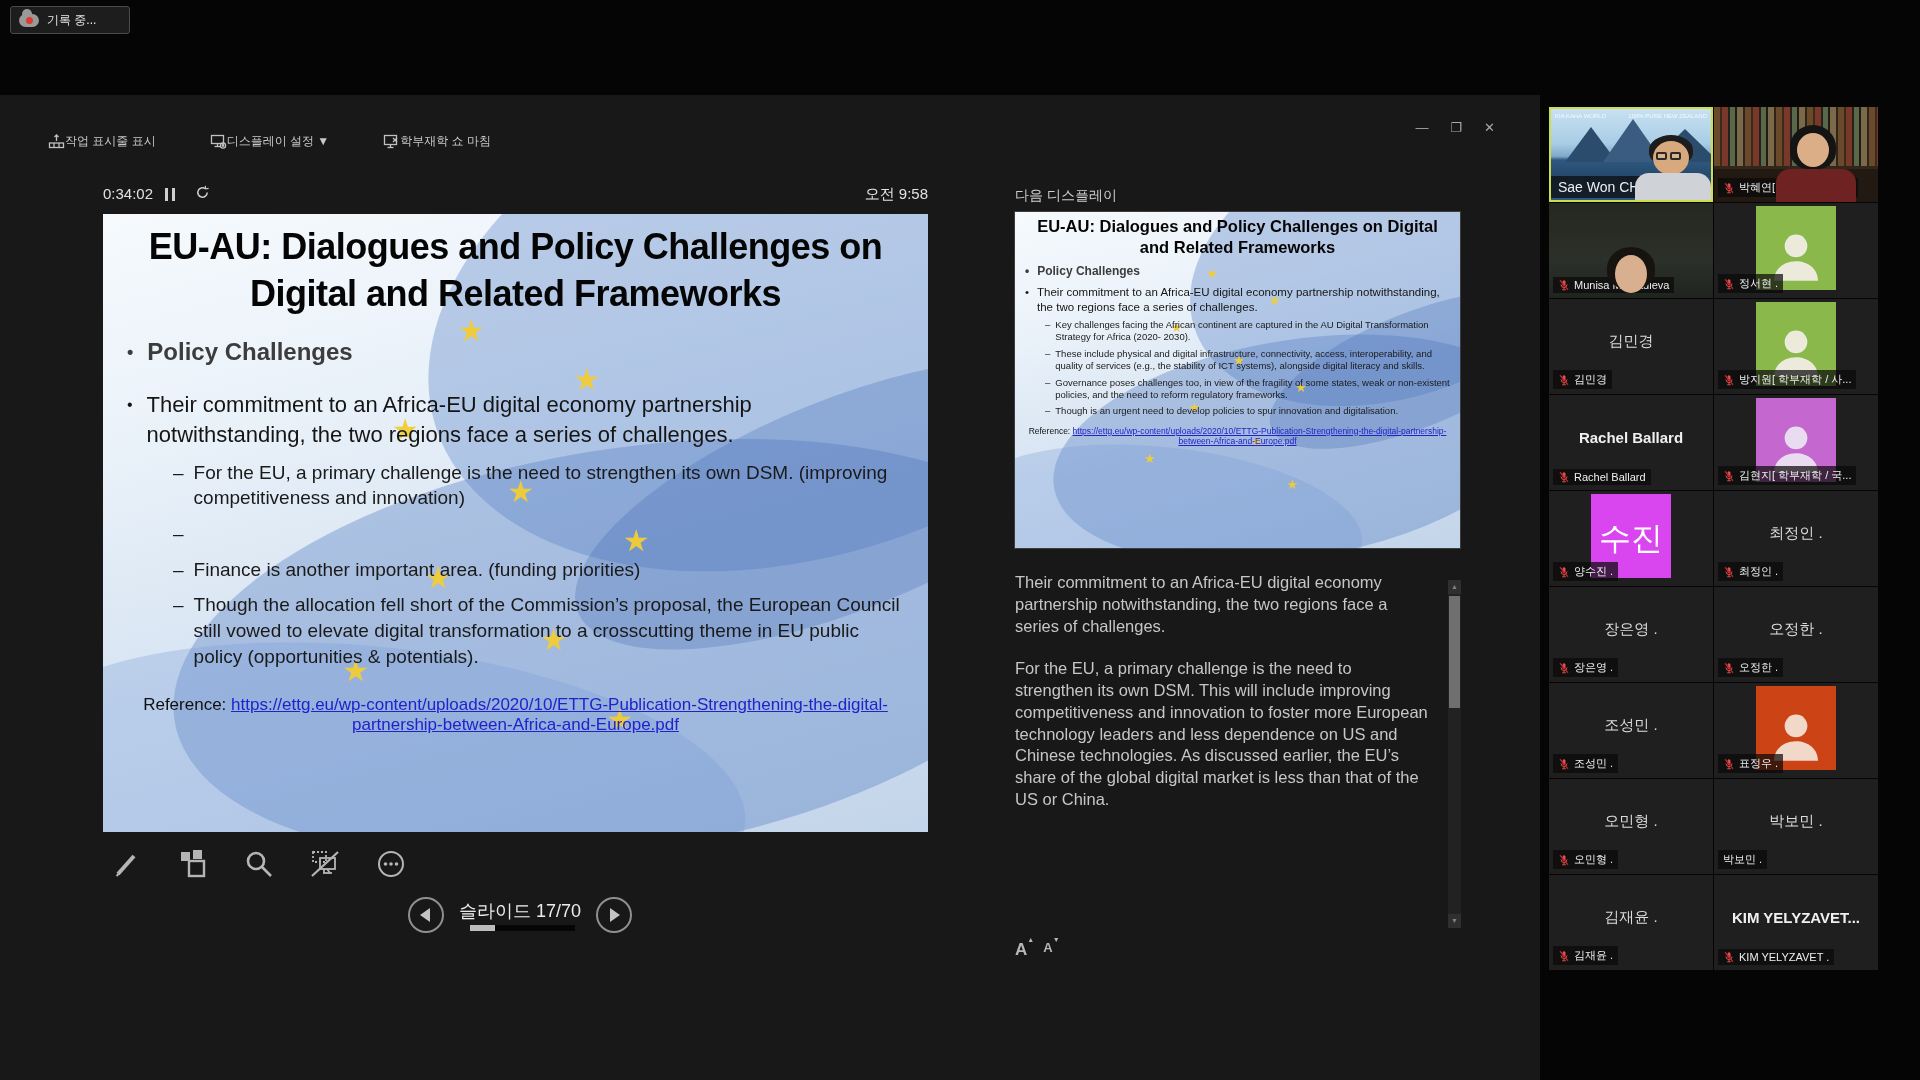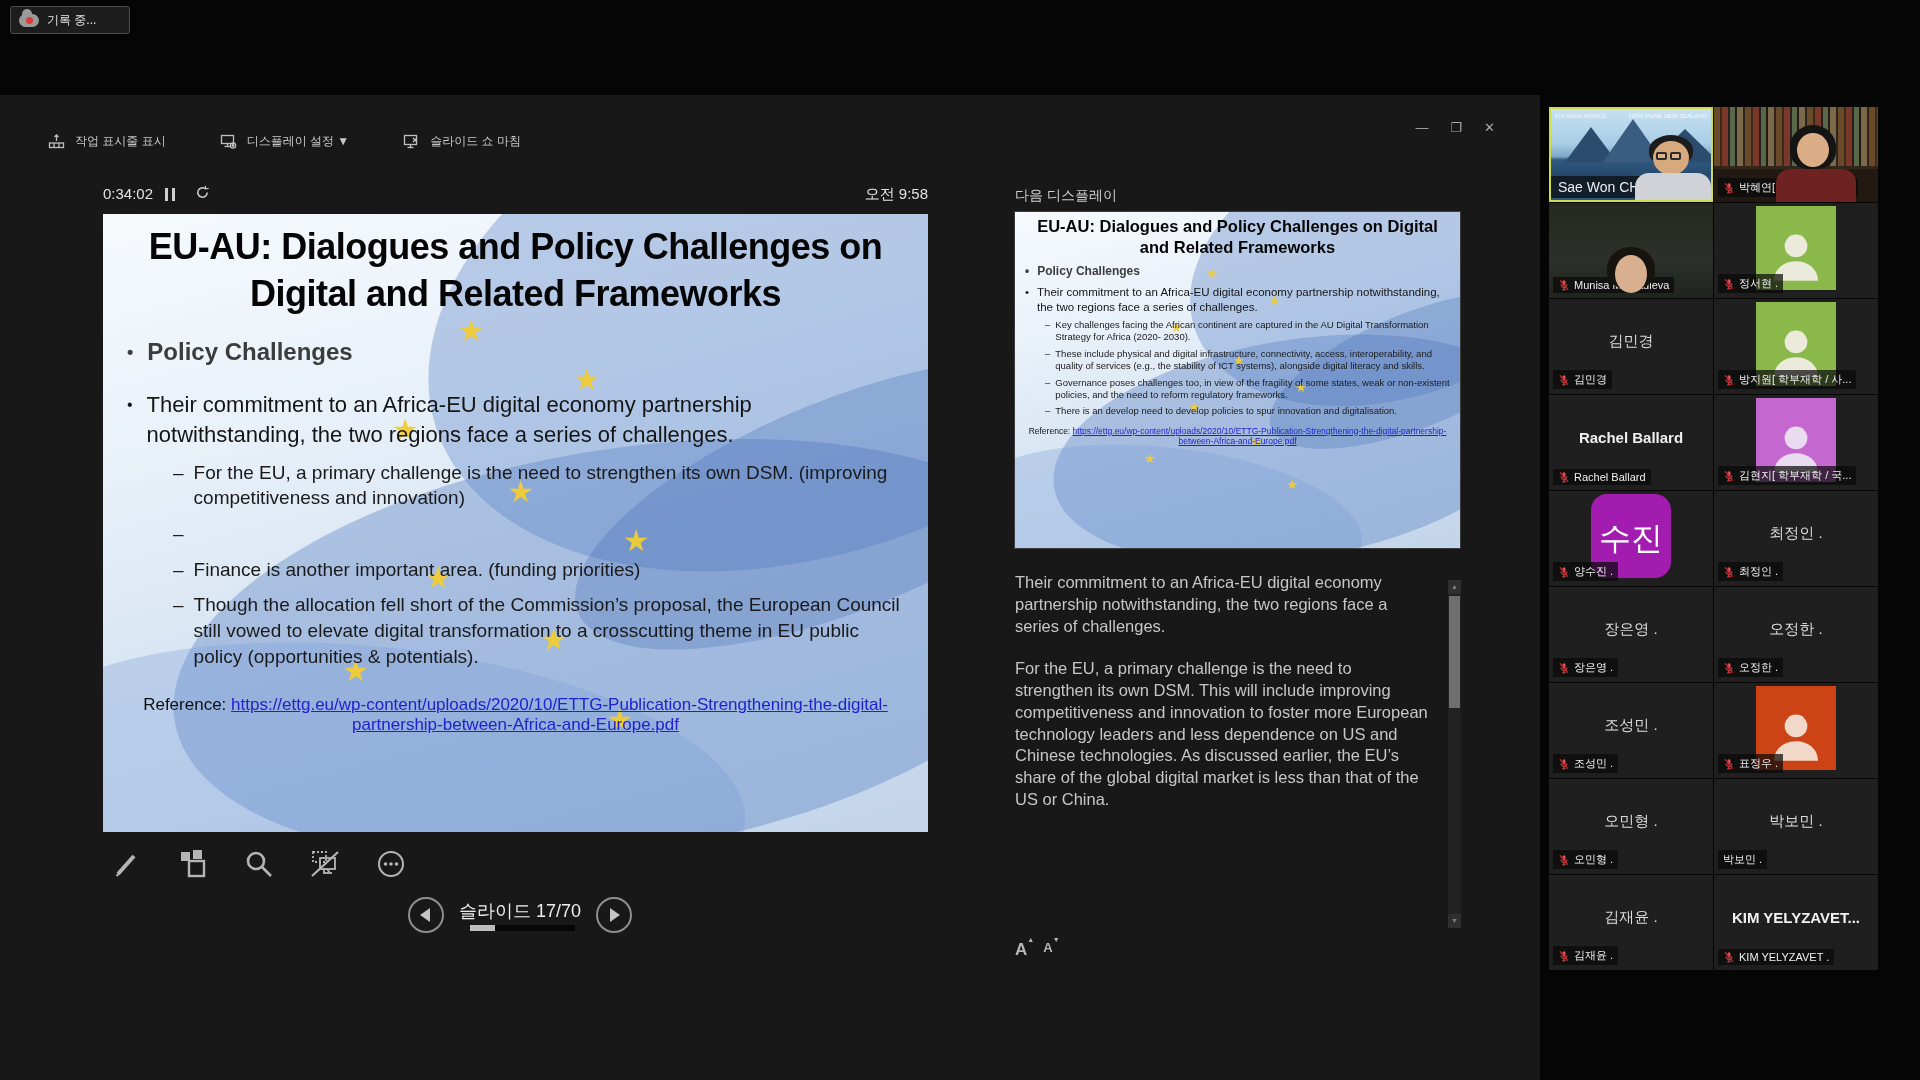--- a/index.html
+++ b/index.html
@@ -20,21 +20,21 @@
   .rec-badge span.lbl { color:#e8e8e8; font-size:12px; }
 
   
   .app { position:absolute; left:0; top:95px; width:1540px; height:985px; background:#181818; }
   .win-controls { position:absolute; right:45px; top:25px; display:flex; gap:22px;
     color:#aaaaaa; font-size:13px; }
   .win-controls span { cursor:default; }
 
   .toolbar { position:absolute; left:48px; top:38px; display:flex; gap:54px;
     color:#c9c9c9; font-size:12px; }
-  .tbi { display:flex; align-items:center; gap:10px; }
+  .tbi { display:flex; align-items:center; }
   .tbi svg { width:17px; height:17px; }
 
   
   .timer-row { position:absolute; left:103px; top:90px; width:825px; height:22px;
     color:#e2e2e2; font-size:15px; }
   .timer { position:absolute; left:0; top:0; }
   .pause-ic { position:absolute; left:62px; top:3px; width:10px; height:13px;
     border-left:3px solid #cfcfcf; border-right:3px solid #cfcfcf; }
   .restart-ic { position:absolute; left:92px; top:0px; }
   .clock { position:absolute; right:0; top:0; }
@@ -194,21 +194,21 @@
         </svg>
         <span>디스플레이 설정 ▼</span>
       </div>
       <div class="tbi">
         <svg viewBox="0 0 17 17" fill="none" stroke="#c0c0c0" stroke-width="1.3">
           <rect x="1.5" y="2.5" width="12" height="9"></rect>
             <line x1="7.5" y1="11.5" x2="7.5" y2="14"></line>
             <line x1="4.5" y1="14.5" x2="10.5" y2="14.5"></line>
             <path d="M10 5 l4 4 M14 5 l-4 4"></path>
         </svg>
-        <span>슬라이드 쇼 마침</span>
+        <span>학부재학 쇼 마침</span>
       </div>
     </div>
 
     <div class="timer-row">
       <span class="timer">0:34:02</span>
       <span class="pause-ic"></span>
       <span class="restart-ic">
         <svg width="15" height="15" viewBox="0 0 16 16" fill="none" stroke="#cfcfcf" stroke-width="1.6">
           <path d="M13 8a5 5 0 1 1-2-4"></path>
             <path d="M11 1 l0.4 3.2 L14.5 3.6" stroke-width="1.2"></path>
@@ -349,21 +349,21 @@
         <div class="p-sub">
             <span>–</span>
             <span>These include physical and digital infrastructure, connectivity, access, interoperability, and quality of services (e.g., the stability of ICT systems), alongside digital literacy and skills.</span>
           </div>
         <div class="p-sub">
             <span>–</span>
             <span>Governance poses challenges too, in view of the fragility of some states, weak or non-existent policies, and the need to reform regulatory frameworks.</span>
           </div>
         <div class="p-sub">
             <span>–</span>
-            <span>There is an develop need to develop policies to spur innovation and digitalisation.</span>
+            <span>Though is an urgent need to develop policies to spur innovation and digitalisation.</span>
           </div>
         <div class="p-ref"><span>Reference: </span><span class="lnk">https://ettg.eu/wp-content/uploads/2020/10/ETTG-Publication-Strengthening-the-digital-partnership-between-Africa-and-Europe.pdf</span></div>
       </div>
     </div>
 
     <div class="notes-wrap">
       <div class="notes-text">
         <p>Their commitment to an Africa-EU digital economy partnership notwithstanding, the two regions face a series of challenges.</p>
         <p>For the EU, a primary challenge is the need to strengthen its own DSM. This will include improving competitiveness and innovation to foster more European technology leaders and less dependence on US and Chinese technologies. As discussed earlier, the EU’s share of the global digital market is less than that of the US or China.</p>
       </div>
@@ -522,21 +522,21 @@
             <path d="M6 11a6 6 0 0 0 12 0" stroke="#e35050" fill="none" stroke-width="2"></path>
             <line x1="12" y1="17" x2="12" y2="20.5" stroke="#e35050" stroke-width="2"></line>
             <line x1="8.5" y1="21.5" x2="15.5" y2="21.5" stroke="#e35050" stroke-width="2"></line>
             <line x1="4" y1="2.5" x2="20" y2="21.5" stroke="#c22626" stroke-width="2.4"></line>
           </svg>
         <span>김현지[ 학부재학 / 국...</span>
       </div>
     </div>
 
     <div class="tile">
-      <div class="avbox" style="background: #a21caf; border-radius: 16px;">
+      <div class="avbox" style="background: #d946ef;">
         <span class="avtxt" style="margin-top:6px;">수진</span>
       </div>
       <div class="tag">
         <svg class="mic" viewBox="0 0 24 24">
             <path d="M12 2.5a3 3 0 0 1 3 3v5.5a3 3 0 0 1-6 0V5.5a3 3 0 0 1 3-3z" fill="#e35050"></path>
             <path d="M6 11a6 6 0 0 0 12 0" stroke="#e35050" fill="none" stroke-width="2"></path>
             <line x1="12" y1="17" x2="12" y2="20.5" stroke="#e35050" stroke-width="2"></line>
             <line x1="8.5" y1="21.5" x2="15.5" y2="21.5" stroke="#e35050" stroke-width="2"></line>
             <line x1="4" y1="2.5" x2="20" y2="21.5" stroke="#c22626" stroke-width="2.4"></line>
           </svg>

